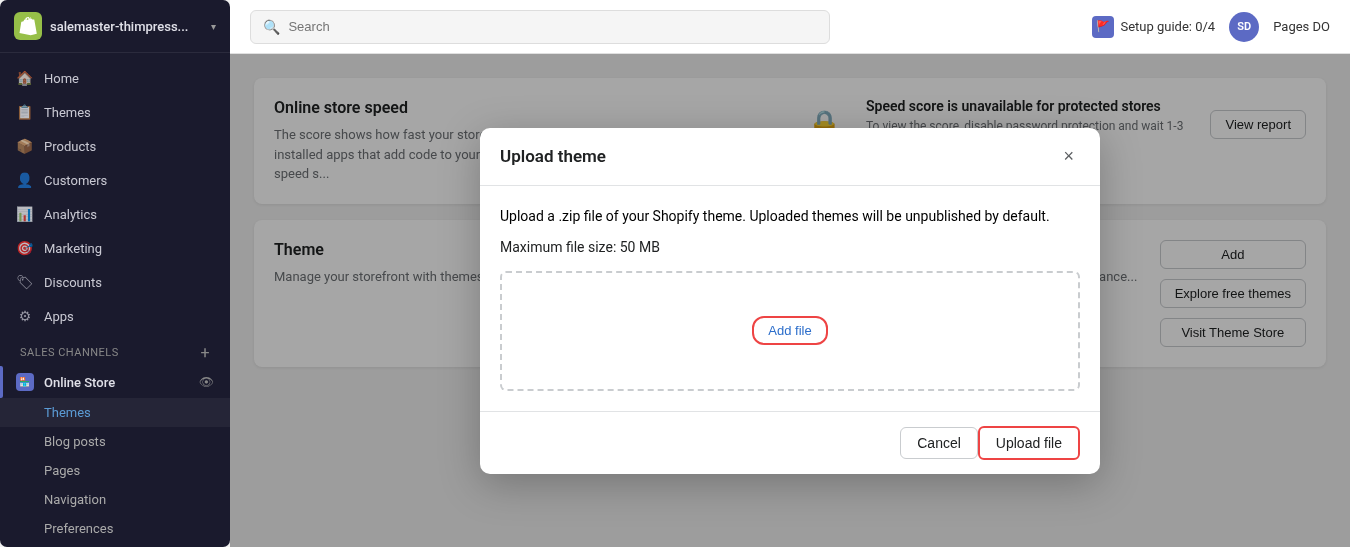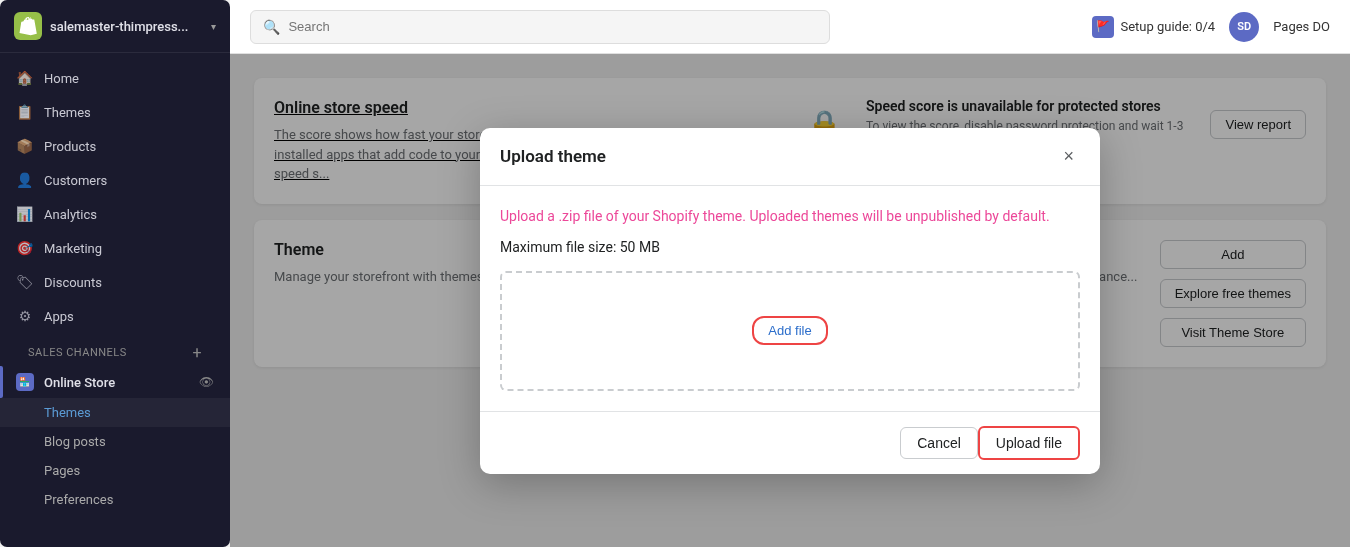--- a/index.html
+++ b/index.html
@@ -82,21 +82,21 @@
       height: 18px;
       display: flex;
       align-items: center;
       justify-content: center;
       opacity: 0.7;
       font-size: 14px;
       flex-shrink: 0;
     }
 
     .section-label {
-      padding: 10px 28px 4px;
+      padding: 10px 20px 4px;
       font-size: 11px;
       color: #888;
       text-transform: uppercase;
       letter-spacing: 0.5px;
       display: flex;
       align-items: center;
       justify-content: space-between;
     }
 
     .section-plus {
@@ -287,21 +287,21 @@
       color: #6d7175;
       line-height: 1.5;
     }
 
     .speed-card {
       display: flex;
       gap: 20px;
       align-items: flex-start;
     }
 
-    .speed-info { flex: 1; text-decoration: underline; }
+    .speed-info { flex: 1; }
 
     .lock-icon-wrap {
       width: 50px;
       height: 50px;
       display: flex;
       align-items: center;
       justify-content: center;
       font-size: 28px;
       color: #6d7175;
     }
@@ -406,21 +406,21 @@
       padding: 2px 6px;
       border-radius: 4px;
     }
 
     .modal-body {
       padding: 20px;
     }
 
     .modal-desc {
       font-size: 14px;
-      color: #ec4899;
+      color: #000000;
       line-height: 1.5;
       margin-bottom: 12px;
     }
 
     .modal-filesize {
       font-size: 14px;
       color: #202223;
       margin-bottom: 16px;
     }
 
@@ -560,20 +560,23 @@
 
     <div class="sub-nav">
       <div class="sub-nav-item active">
         <span>Themes</span>
       </div>
       <div class="sub-nav-item">
         <span>Blog posts</span>
       </div>
       <div class="sub-nav-item">
         <span>Pages</span>
+      </div>
+      <div class="sub-nav-item">
+        <span>Navigation</span>
       </div>
       <div class="sub-nav-item">
         <span>Preferences</span>
       </div>
     </div>
   </div>
 </div>
 
 <div class="main-content">
 

